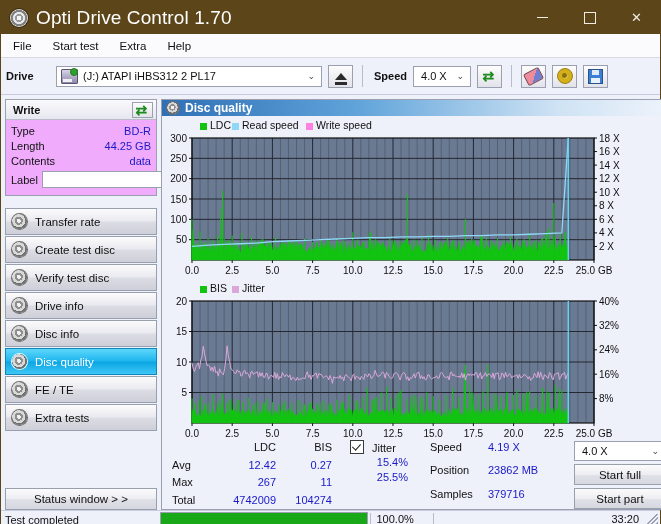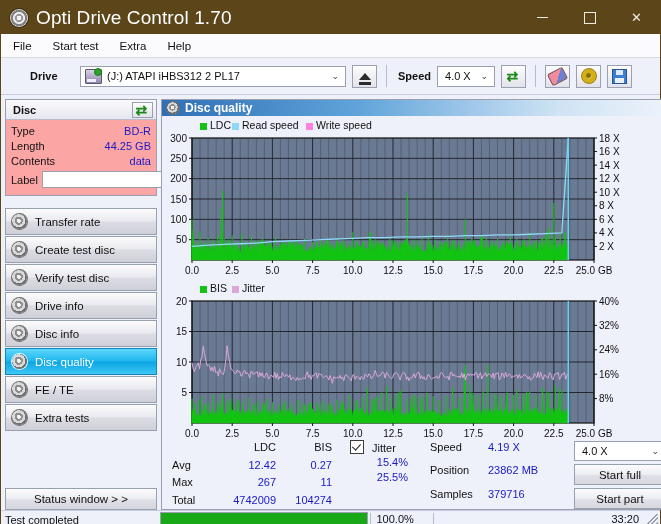--- a/index.html
+++ b/index.html
@@ -37,21 +37,21 @@
   
   .menubar{
     height:23px;background:#fbfbfd;border-bottom:1px solid #d9d9e4;
     display:flex;align-items:center;padding-left:10px;gap:17px;
     font-size:11.5px;color:#111;
   }
   .menubar span{padding:2px 2px;}
   
   .toolbar{
     height:36px;background:#eef0fa;display:flex;align-items:center;
-    padding:0 24px;gap:6px;border-bottom:1px solid #c9cbe0;
+    padding:0 0;gap:6px;border-bottom:1px solid #c9cbe0;
   }
   .tb-label{font-weight:bold;font-size:11px;color:#111;width:44px;padding-left:5px;}
   .combo{
     height:21px;background:#fff;border:1px solid #9aa0b0;
     display:flex;align-items:center;font-size:11px;color:#111;
     box-sizing:border-box;
   }
   .combo .arrow{margin-left:auto;margin-right:6px;color:#444;font-size:9px;}
   #drive-combo{width:266px;}
   .drv-ico{
@@ -81,21 +81,21 @@
   .body{display:flex;height:calc(524px - 33px - 23px - 36px - 17px);}
   .sidebar{width:160px;flex:none;padding:4px 4px 0 4px;box-sizing:border-box;background:#eef0fa;}
   
   .panel{border:1px solid #9aa0b0;background:#eef0fa;box-sizing:border-box;}
   .panel-head{
     height:19px;display:flex;align-items:center;padding:0 3px;
     background:linear-gradient(#fafafd,#e6e6ef);border-bottom:1px solid #b9bbcb;
   }
   .panel-head b{font-size:11px;margin-left:4px;color:#111;}
   .panel-head .btn-sq{margin-left:auto;width:21px;height:16px;}
-  .panel-body{padding:3px 5px 5px 5px;background:#fca5a5;}
+  .panel-body{padding:3px 5px 5px 5px;background:#f0abfc;}
   .row{display:flex;justify-content:space-between;align-items:center;height:15px;font-size:11px;}
   .row .k{color:#111;}
   .row .v{color:#1919c8;}
   .label-row{display:flex;align-items:center;height:21px;margin-top:1px;gap:4px;}
   .label-row .k{color:#111;width:34px;}
   .label-input{flex:1;height:17px;background:#fff;border:1px solid #9aa0b0;box-sizing:border-box;}
   .disc-btn{width:22px;height:19px;border:1px solid #9aa0b0;background:linear-gradient(#fdfdfd,#e2e2ea);display:flex;align-items:center;justify-content:center;box-sizing:border-box;}
   .disc-ico{width:13px;height:13px;border-radius:50%;background:radial-gradient(circle,#fffde8 0 16%,#cdbb2a 17% 48%,#f6f0b0 49% 68%,#b9a71e 69% 100%);border:1px solid #8e8014;}
   
   .nav{margin-top:12px;}
@@ -235,21 +235,21 @@
       </div>
   </div>
 
   <div class="body">
 
     <div class="sidebar">
       <div class="sidebar-inner">
 
         <div class="panel">
           <div class="panel-head">
-            <b>Disc</b>
+            <b>Write</b>
             <div class="btn-sq">
                 <span class="ico-refresh"></span>
               </div>
           </div>
           <div class="panel-body">
             <div class="row">
               <span class="k">Type</span>
               <span class="v">BD-R</span>
             </div>
             <div class="row">

